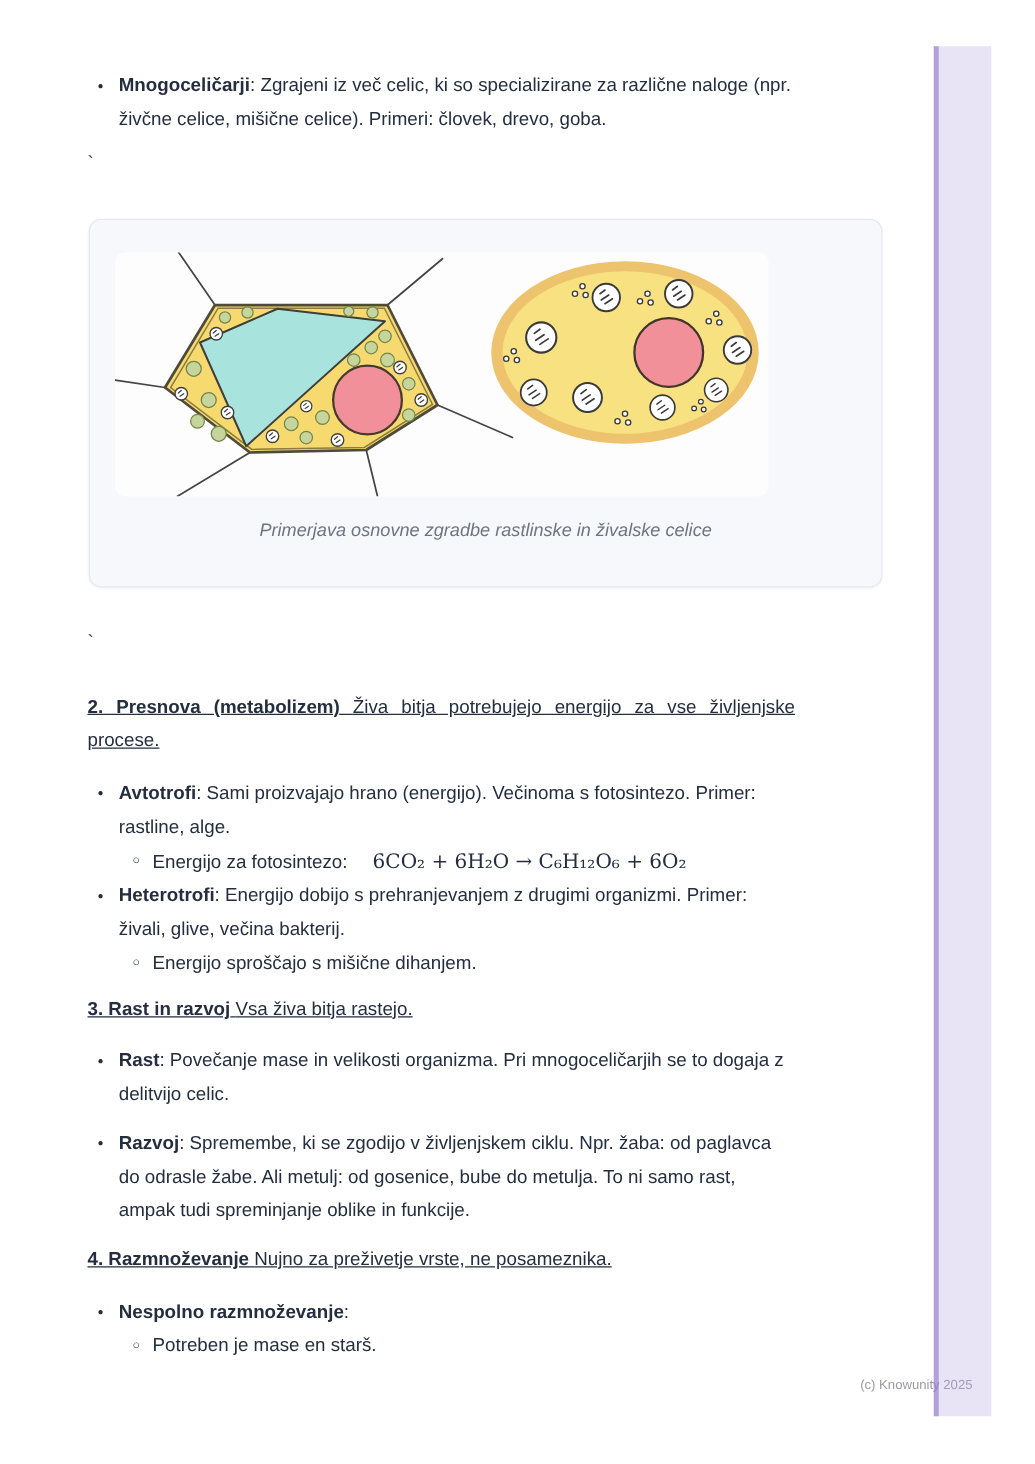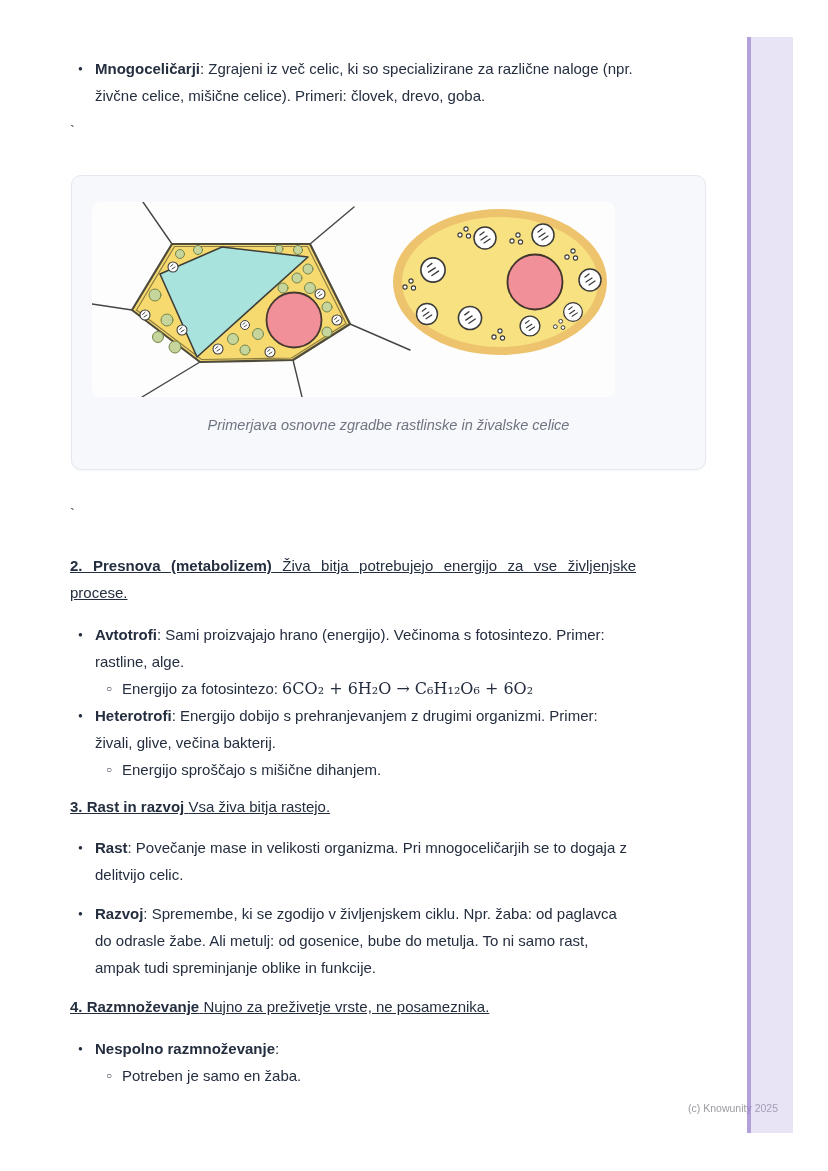--- a/index.html
+++ b/index.html
@@ -33,21 +33,21 @@
   }
   
   .hpar{margin:28px 0 0 0;text-align:justify;text-decoration:underline;}
   .hpar-growth{margin-top:10px;}
   .hpar-repro{margin-top:12px;}
   .metab-list{margin-top:15px;}
   .growth-list{margin-top:14px;}
   .growth-list>li + li{margin-top:12px;}
   .repro-list{margin-top:15px;}
   .repro-points>li + li{margin-top:6px;}
-  .formula{font-family:"DejaVu Serif","Liberation Serif",serif;font-size:16px;}
+  .formula{font-family:"DejaVu Serif","Liberation Serif",serif;font-size:16px;margin-left:16px;}
   
   .copyright{position:absolute;top:1101px;left:620px;width:158px;text-align:right;
     font-size:10.5px;line-height:14px;color:#9b9ba1;}
   .highlight-bar{position:absolute;left:747px;top:37px;width:42px;height:1096px;
     background:rgba(186,167,226,0.32);border-left:4px solid rgba(140,115,200,0.60);}
 </style>
 </head>
 <body>
 
 <div class="content">
@@ -168,21 +168,21 @@
     <li><span class="b">Rast</span><span>: Povečanje mase in velikosti organizma. Pri mnogoceličarjih se to dogaja z delitvijo celic.</span></li>
     <li><span class="b">Razvoj</span><span>: Spremembe, ki se zgodijo v življenjskem ciklu. Npr. žaba: od paglavca do odrasle žabe. Ali metulj: od gosenice, bube do metulja. To ni samo rast, ampak tudi spreminjanje oblike in funkcije.</span></li>
   </ul>
 
   <p class="hpar hpar-repro"><span class="b">4. Razmnoževanje</span> <span>Nujno za preživetje vrste, ne posameznika.</span></p>
 
   <ul class="blist repro-list">
     <li>
       <span class="b">Nespolno razmnoževanje</span><span>:</span>
       <ul class="sublist repro-points">
-        <li>Potreben je samo en žaba.</li>
+        <li>Potreben je mase en starš.</li>
       </ul>
     </li>
   </ul>
 
 </div>
 
 <div class="copyright">(c) Knowunity 2025</div>
 <div class="highlight-bar"></div>
 
 </body></html>

